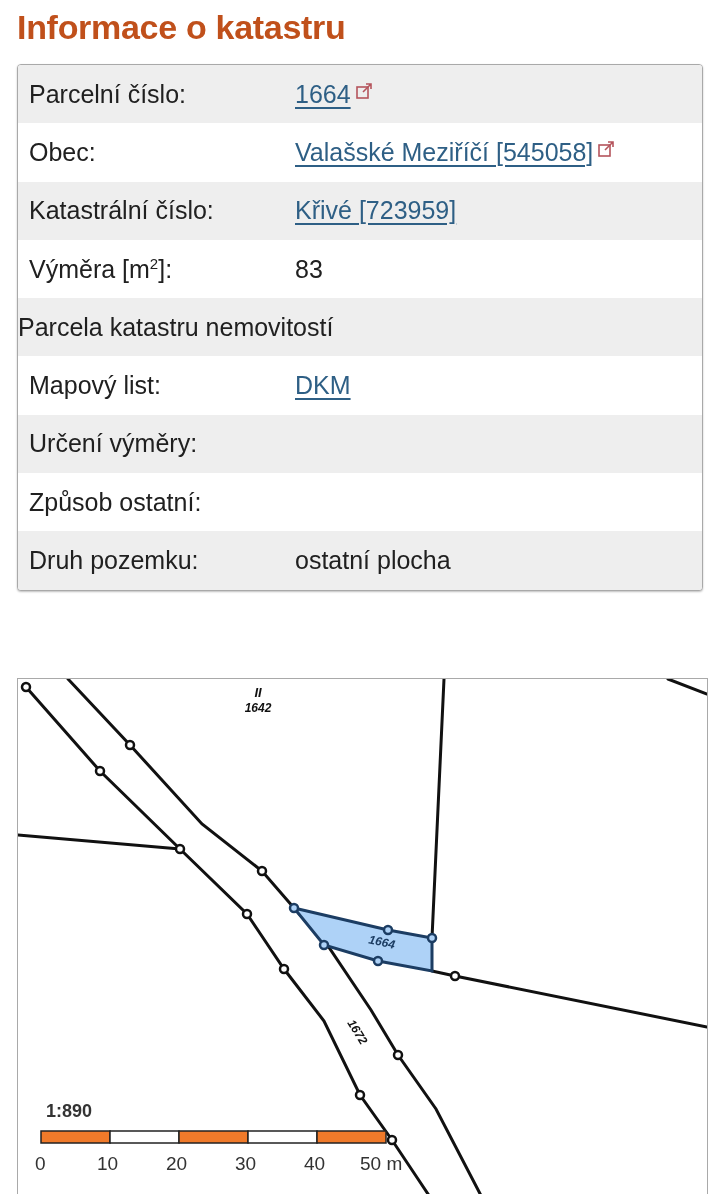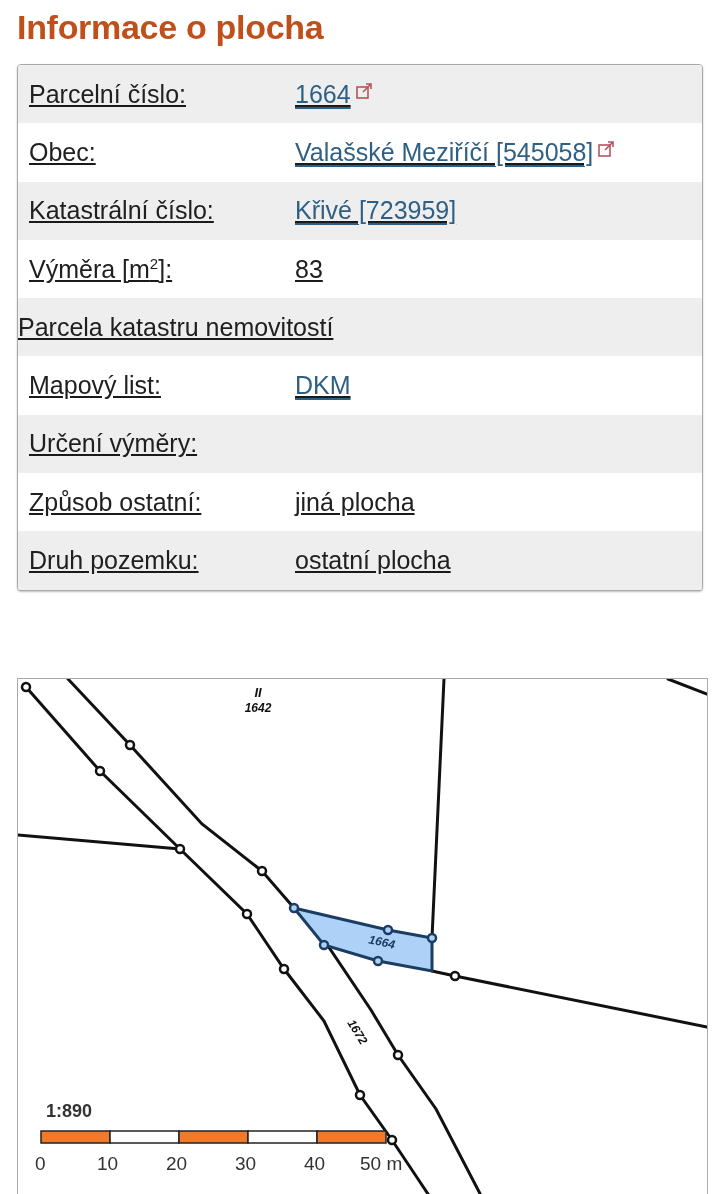--- a/index.html
+++ b/index.html
@@ -10,21 +10,21 @@
   }
   .page-title {
     position: absolute; left: 17px; top: 4px;
     font-size: 34px; font-weight: bold; color: #c0501b;
     letter-spacing: -0.3px; line-height: 46px;
   }
   .info-table {
     position: absolute; left: 17px; top: 64px; width: 684px;
     border: 1.5px solid #a9a9a9; border-radius: 4px;
     box-shadow: 0 1px 2px rgba(0,0,0,0.25);
-    overflow: hidden; background: #fff; text-decoration: underline;
+    overflow: hidden; background: #fff;
   }
   .row { display: flex; align-items: center; height: 58.3px; }
   .row:nth-child(odd) { background: #eeeeee; }
   .row:nth-child(even) { background: #ffffff; }
   .label { width: 266px; padding-left: 11px; font-size: 25px; color: #202020; white-space: nowrap; }
   .value { font-size: 25px; color: #202020; white-space: nowrap; display: flex; align-items: center; }
   .value a, .value .link {
     color: #2e5f85; text-decoration: underline; text-underline-offset: 4px;
     text-decoration-thickness: 1.5px; cursor: pointer;
   }
@@ -39,21 +39,21 @@
   .scale-ratio {
     position: absolute; left: 28px; top: 422px; font-size: 18px; color: #333; font-weight: bold;
   }
   .scale-tick {
     position: absolute; top: 474px; font-size: 19px; color: #333;
   }
 </style>
 </head>
 <body>
 
-<div class="page-title">Informace o plocha</div>
+<div class="page-title">Informace o katastru</div>
 
 <div class="info-table">
   <div class="row">
     <div class="label">Parcelní číslo:</div>
     <div class="value">
       <span class="link">1664</span>
       <svg class="ext-icon" viewBox="0 0 18 18">
         <rect x="2" y="5" width="11" height="11" fill="none" stroke="#b5545c" stroke-width="1.6"></rect>
         <path d="M8 10 L16 2 M11 2 H16 V7" fill="none" stroke="#b5545c" stroke-width="1.6"></path>
       </svg>
@@ -86,21 +86,20 @@
     <div class="label">Mapový list:</div>
     <div class="value">
         <span class="link">DKM</span>
       </div>
   </div>
   <div class="row">
     <div class="label">Určení výměry:</div>
   </div>
   <div class="row">
     <div class="label">Způsob ostatní:</div>
-    <div class="value">jiná plocha</div>
   </div>
   <div class="row">
     <div class="label">Druh pozemku:</div>
     <div class="value">ostatní plocha</div>
   </div>
 </div>
 
 <div class="map-frame">
   <svg width="689" height="530" viewBox="0 0 689 530">
     <g stroke="#111" stroke-width="3" fill="none" stroke-linecap="round">

